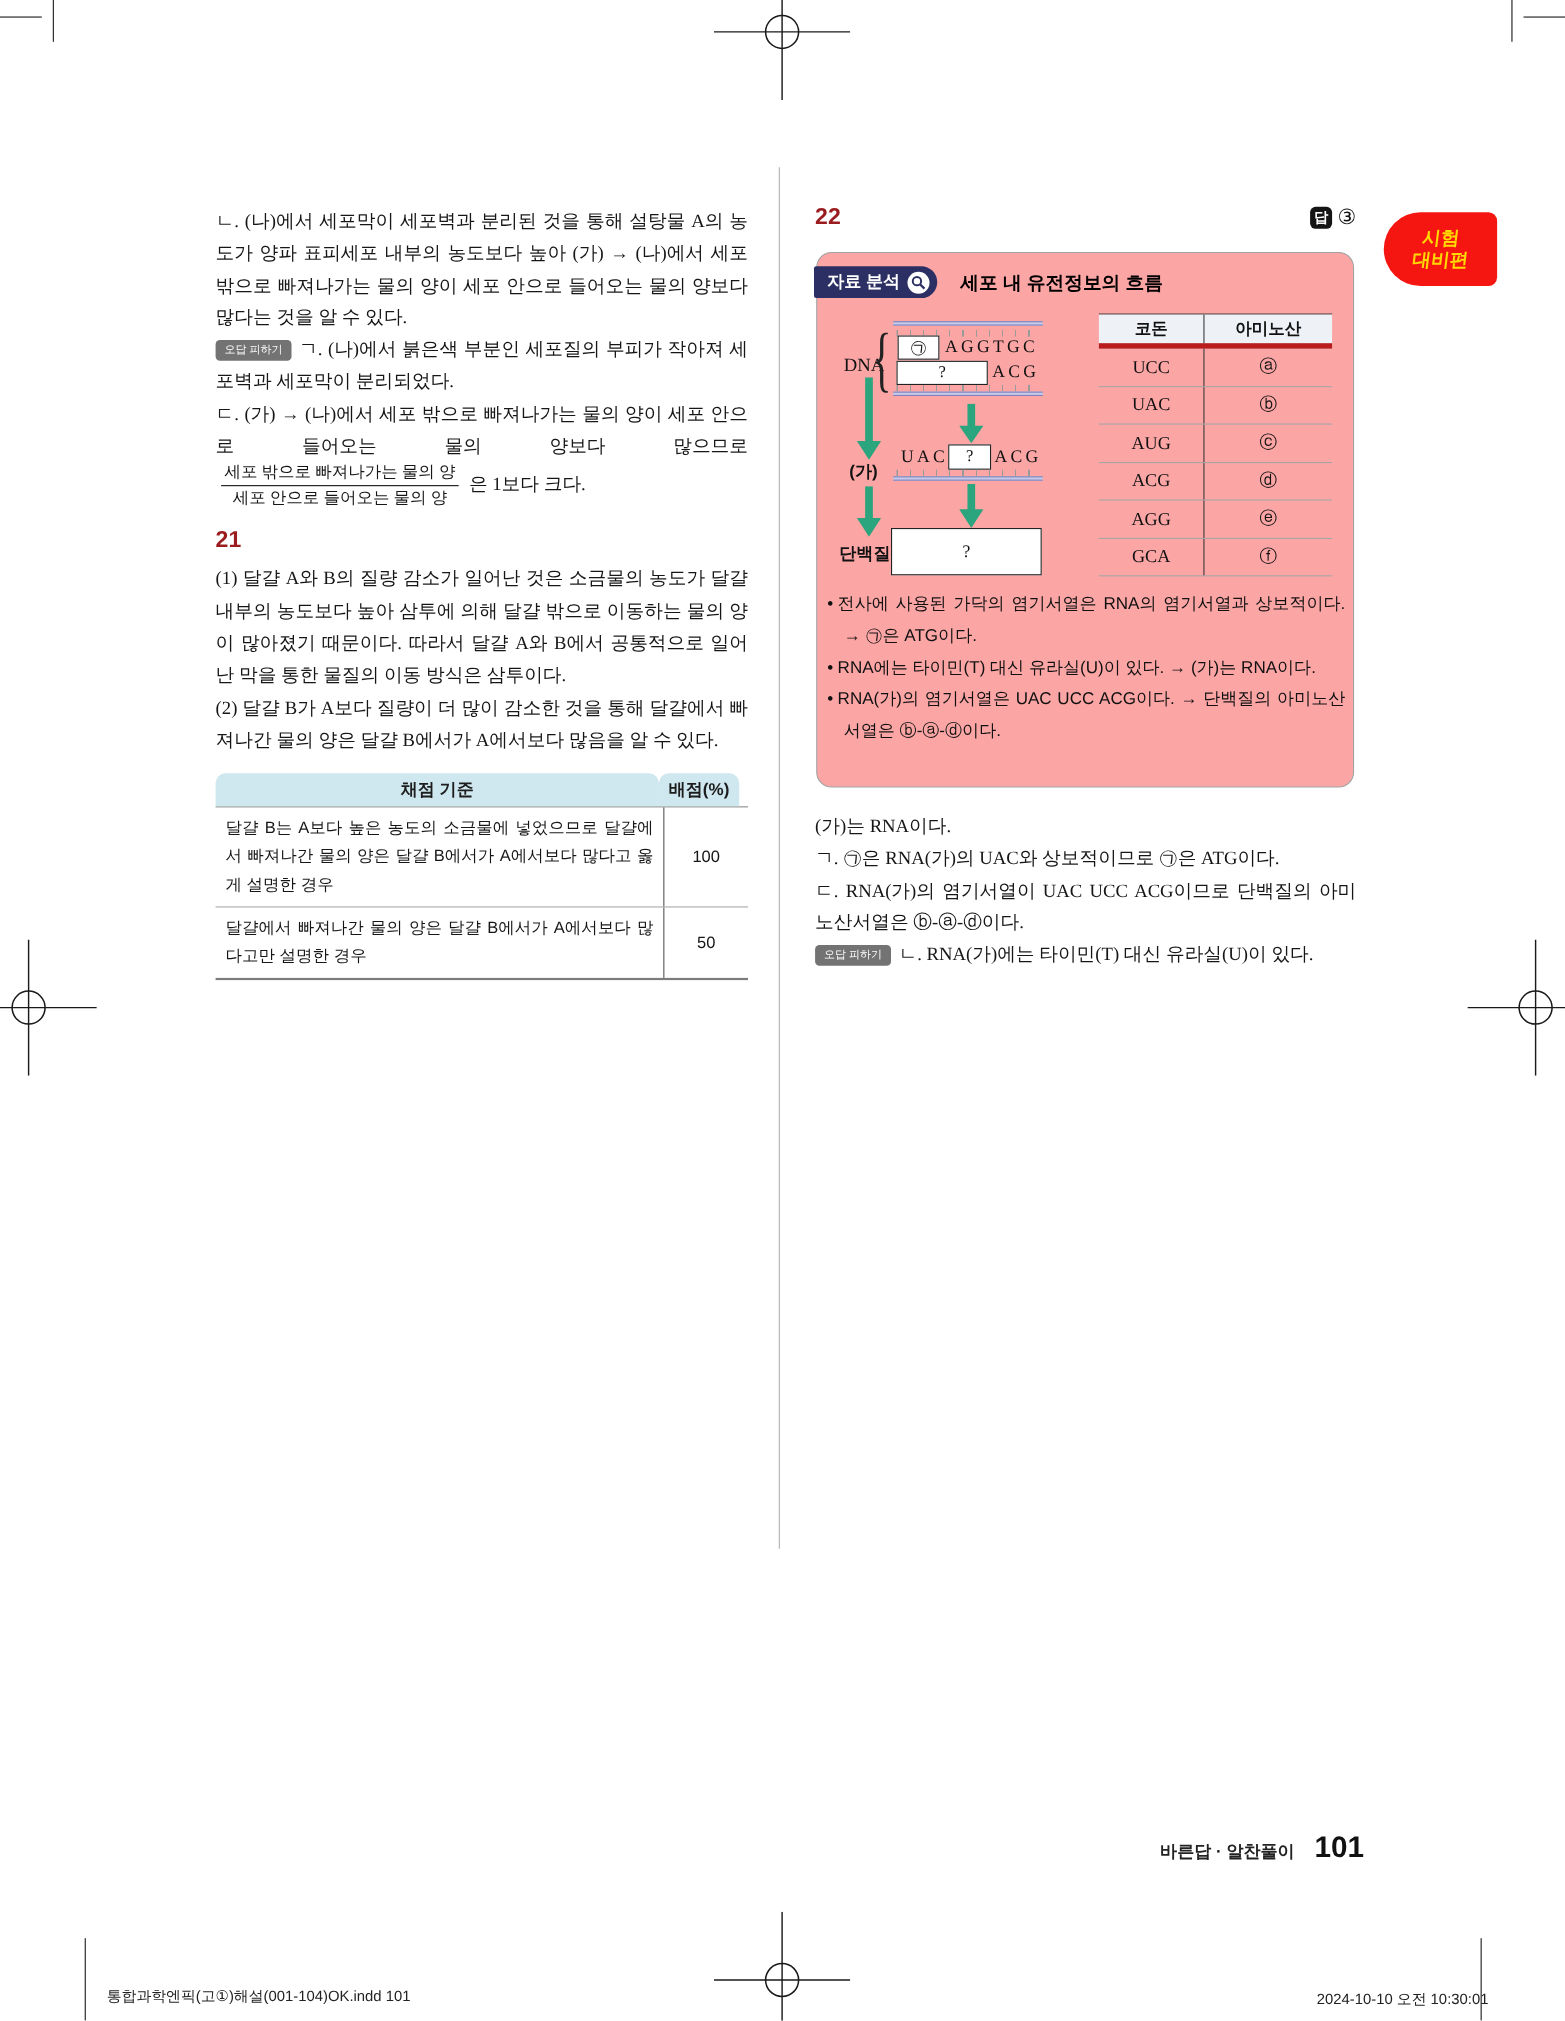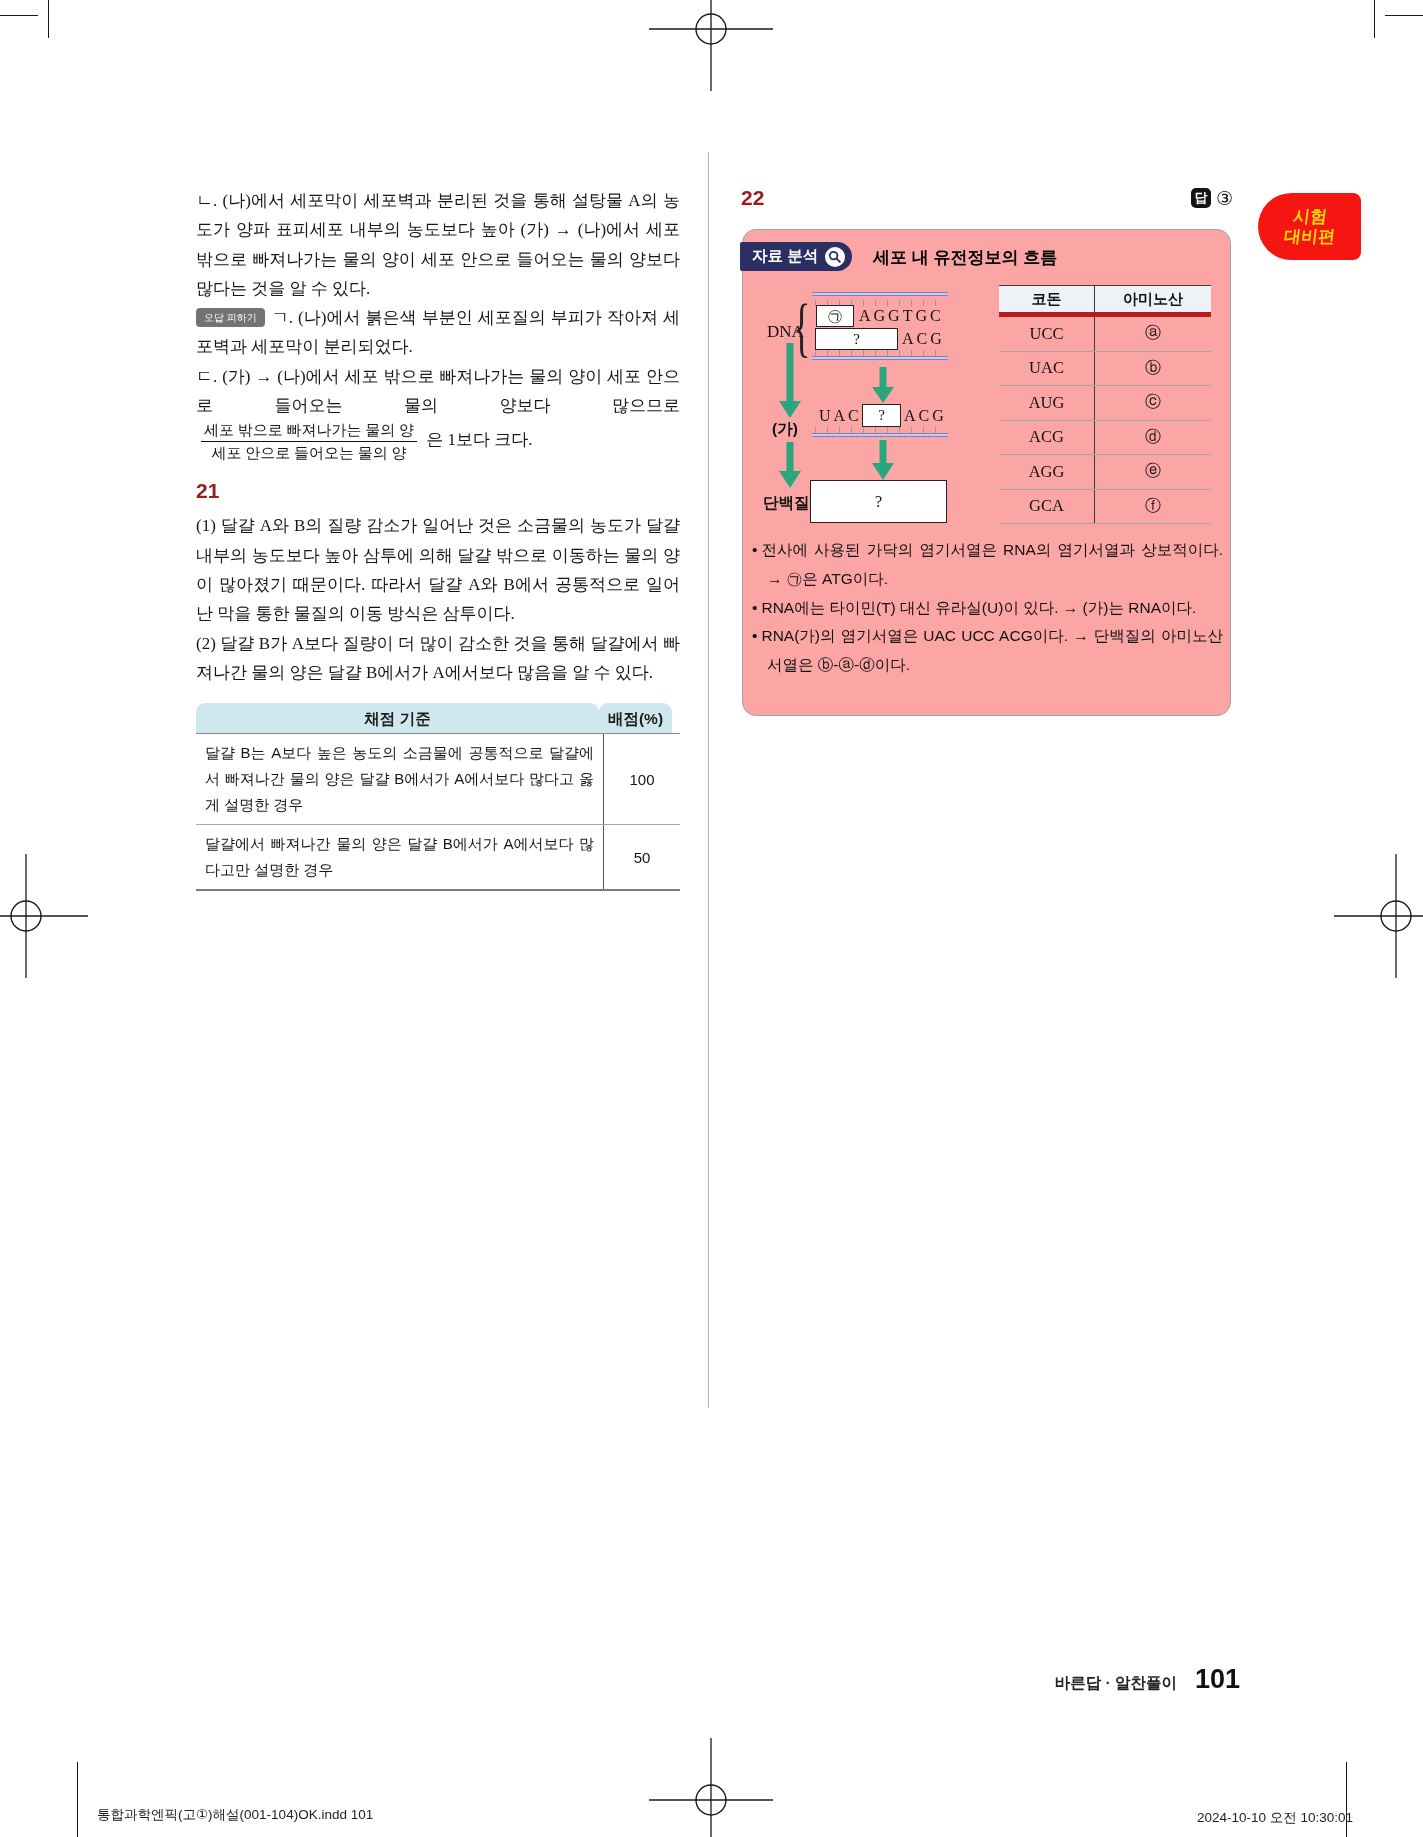--- a/index.html
+++ b/index.html
@@ -172,21 +172,21 @@
     <div class="para">(1) 달걀 A와 B의 질량 감소가 일어난 것은 소금물의 농도가 달걀 내부의 농도보다 높아 삼투에 의해 달걀 밖으로 이동하는 물의 양이 많아졌기 때문이다. 따라서 달걀 A와 B에서 공통적으로 일어난 막을 통한 물질의 이동 방식은 삼투이다.</div>
     <div class="para">(2) 달걀 B가 A보다 질량이 더 많이 감소한 것을 통해 달걀에서 빠져나간 물의 양은 달걀 B에서가 A에서보다 많음을 알 수 있다.</div>
 
     <div class="score-table">
       <div class="thead">
         <div class="th c1">채점 기준</div>
         <div class="th c2">배점(%)</div>
       </div>
       <div class="tbody">
         <div class="trow">
-          <div class="crit">달걀 B는 A보다 높은 농도의 소금물에 공통적으로 달걀에서 빠져나간 물의 양은 달걀 B에서가 A에서보다 많다고 옳게 설명한 경우</div>
+          <div class="crit">달걀 B는 A보다 높은 농도의 소금물에 넣었으므로 달걀에서 빠져나간 물의 양은 달걀 B에서가 A에서보다 많다고 옳게 설명한 경우</div>
           <div class="pts">100</div>
         </div>
         <div class="trow">
           <div class="crit">달걀에서 빠져나간 물의 양은 달걀 B에서가 A에서보다 많다고만 설명한 경우</div>
           <div class="pts">50</div>
         </div>
       </div>
     </div>
   </div>
 
@@ -281,20 +281,28 @@
       </div>
     </div>
 
     <div class="bullets">
       <div class="bullet"><span class="mark">•</span><span>전사에 사용된 가닥의 염기서열은 RNA의 염기서열과 상보적이다. → ㉠은 ATG이다.</span></div>
       <div class="bullet"><span class="mark">•</span><span>RNA에는 타이민(T) 대신 유라실(U)이 있다. → (가)는 RNA이다.</span></div>
       <div class="bullet"><span class="mark">•</span><span>RNA(가)의 염기서열은 UAC UCC ACG이다. → 단백질의 아미노산서열은 ⓑ-ⓐ-ⓓ이다.</span></div>
     </div>
   </div>
 
+  <div class="explain">
+    <div class="para">(가)는 RNA이다.</div>
+    <div class="para">ㄱ. ㉠은 RNA(가)의 UAC와 상보적이므로 ㉠은 ATG이다.</div>
+    <div class="para">ㄷ. RNA(가)의 염기서열이 UAC UCC ACG이므로 단백질의 아미노산서열은 ⓑ-ⓐ-ⓓ이다.</div>
+    <div class="para">
+      <span class="wrong-badge">오답 피하기</span><span>ㄴ. RNA(가)에는 타이민(T) 대신 유라실(U)이 있다.</span>
+    </div>
+  </div>
 
   <div class="footer">
     <span class="footer-label">바른답 · 알찬풀이</span>
     <span class="footer-page">101</span>
   </div>
   <div class="print-left">통합과학엔픽(고①)해설(001-104)OK.indd   101</div>
   <div class="print-right">2024-10-10   오전 10:30:01</div>
 
 </div>
 

